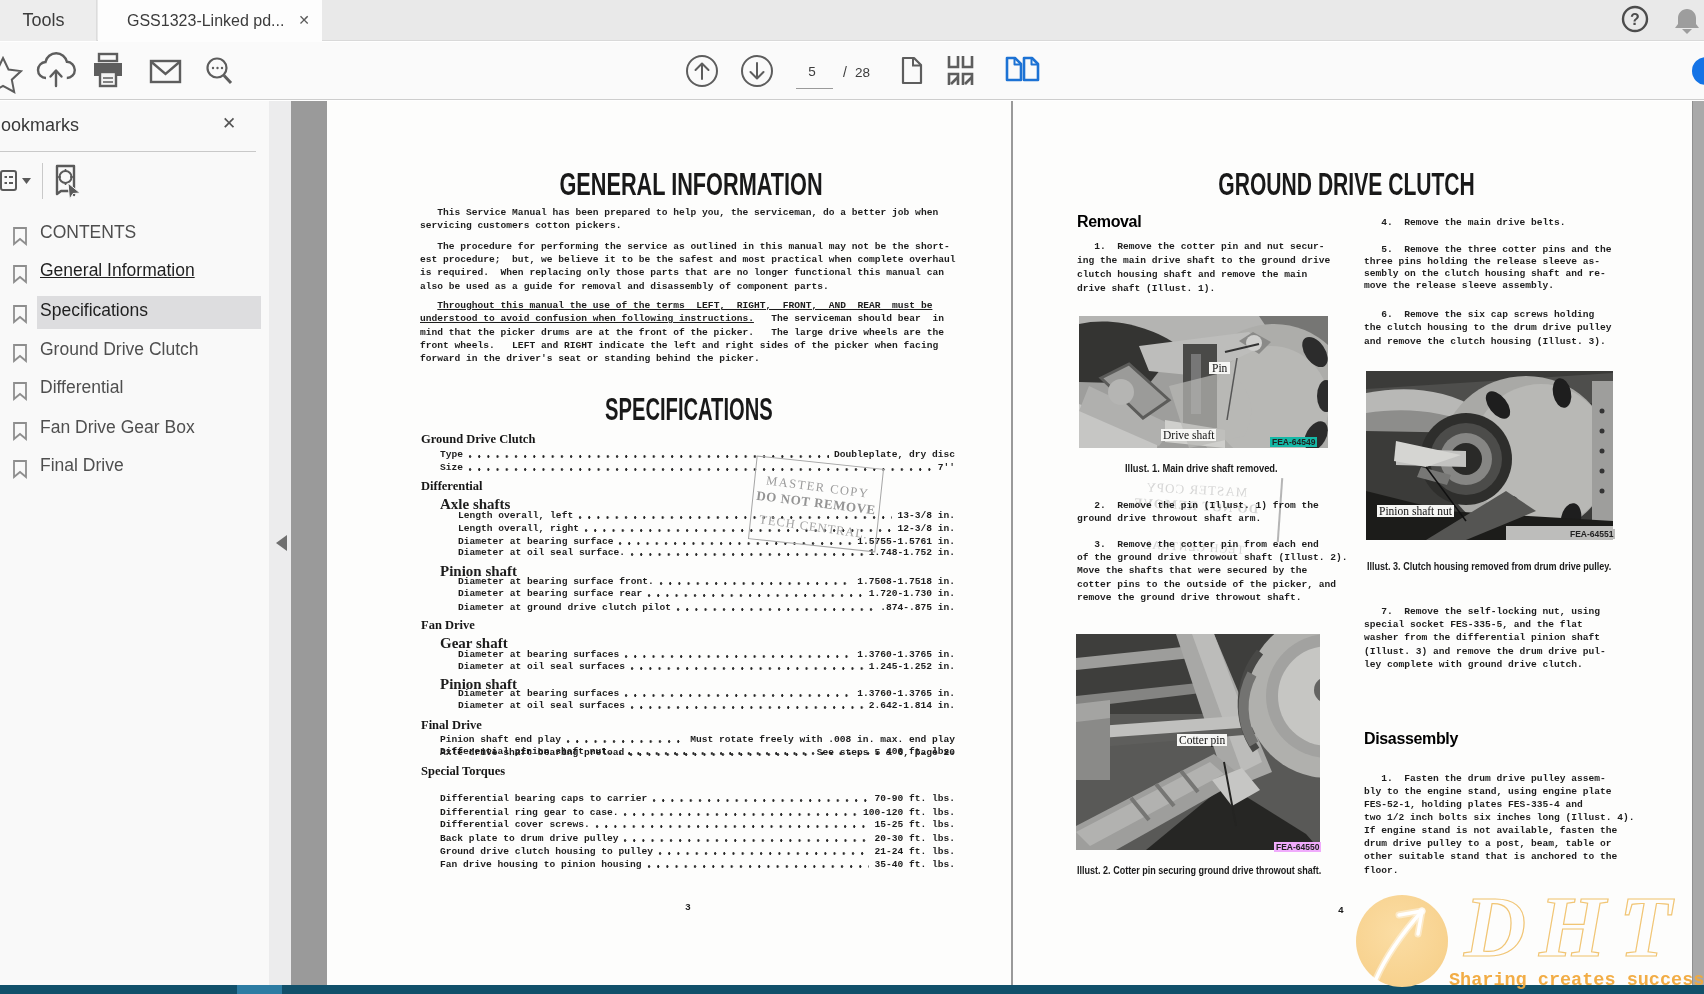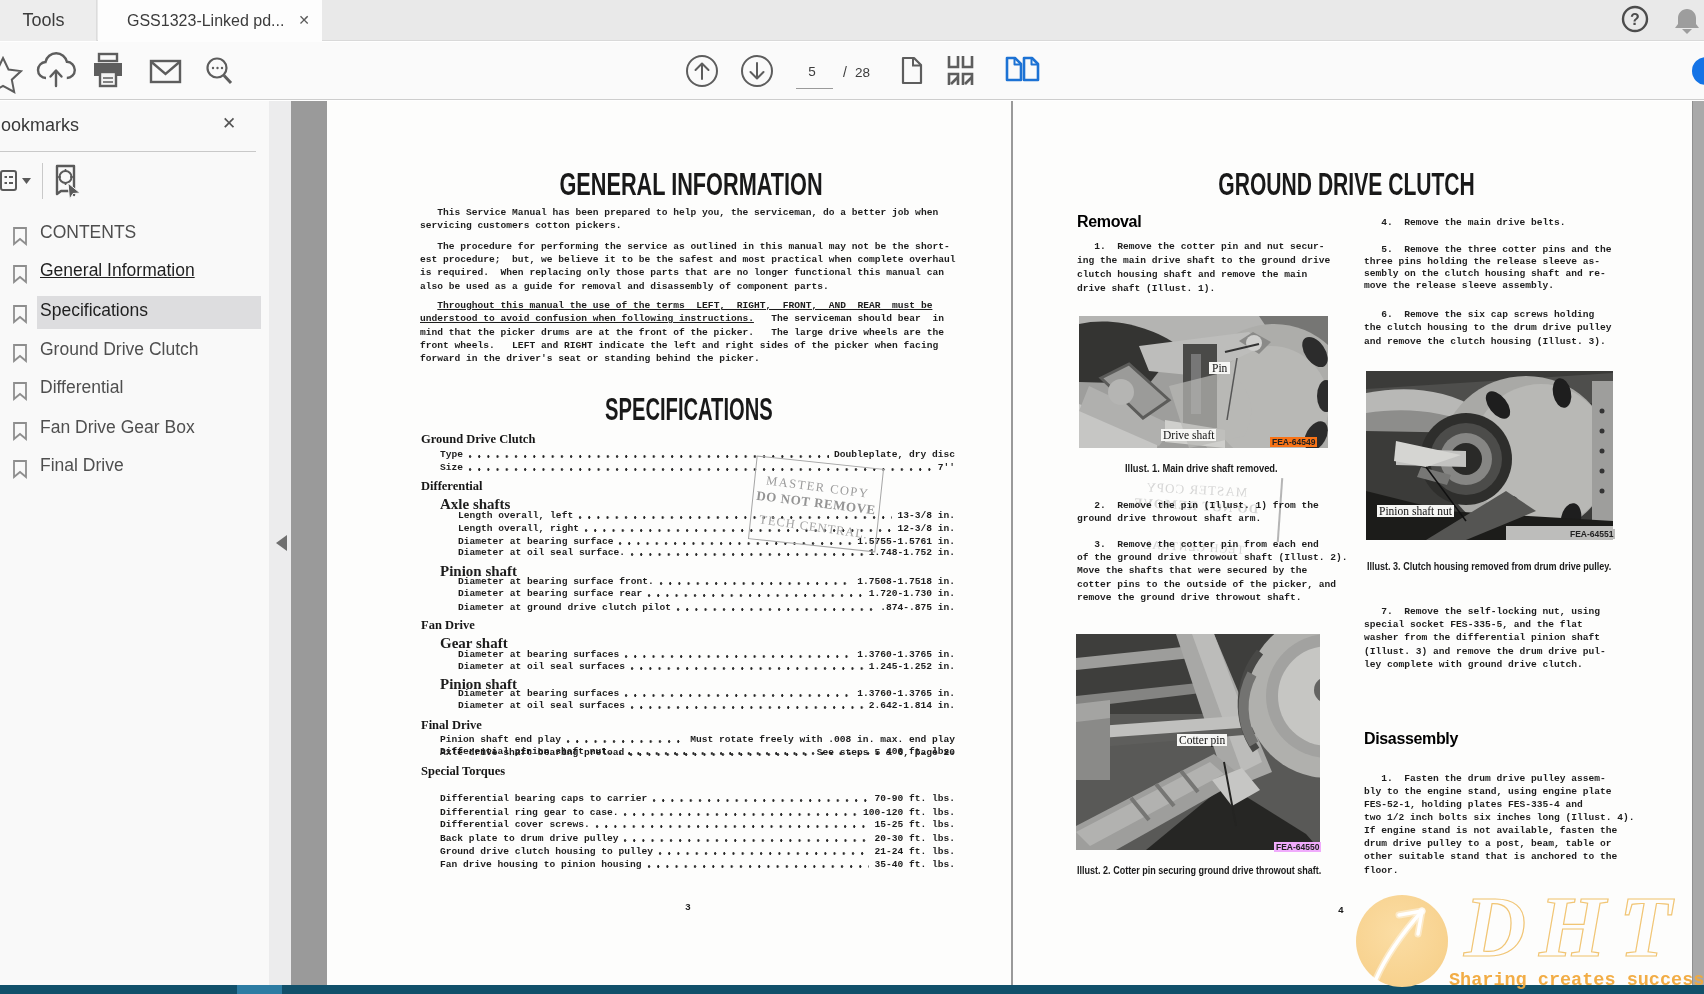--- a/index.html
+++ b/index.html
@@ -22,21 +22,21 @@
 .bigt>span{display:inline-block;font-size:31px;letter-spacing:0px;transform-origin:50% 50%}
 .par{position:absolute;font-family:"Liberation Mono",monospace;font-weight:bold;font-size:9.6px;line-height:13.35px;color:#1d1d1d;white-space:pre}
 .sh{position:absolute;font-family:"Liberation Serif",serif;font-weight:bold;color:#161616;white-space:pre;font-size:12.5px}
 .sh2{position:absolute;font-family:Liberation Serif, serif;font-weight:bold;color:#1d1d1d;white-space:pre;font-size:15px}
 .sr{position:absolute;display:flex;align-items:baseline;font-family:"Liberation Mono",monospace;font-weight:bold;font-size:9.6px;color:#1d1d1d;white-space:pre;height:12px}
 .sr .d{flex:1;align-self:stretch;margin:0 5px;background-image:radial-gradient(circle at 2px 7.5px,#252525 1.05px,rgba(0,0,0,0) 1.35px);background-repeat:repeat-x;background-size:9.2px 12px}
 .cap{position:absolute;font-weight:bold;font-size:10.5px;color:#1b1b1b;white-space:nowrap}
 .cap>span{display:inline-block;transform-origin:0 50%}
 .rh{position:absolute;font-weight:bold;font-size:16px;color:#000000;letter-spacing:-0.35px}
 .lab{position:absolute;background:#f6f6f4;color:#111;font-family:"Liberation Serif",serif;white-space:nowrap;z-index:5}
-.fea{position:absolute;background:#f97316;color:#222;font-weight:bold;font-size:8.5px;white-space:nowrap;z-index:5;padding:0 2px}
+.fea{position:absolute;background:#14b8a6;color:#222;font-weight:bold;font-size:8.5px;white-space:nowrap;z-index:5;padding:0 2px}
 svg{display:block}
 </style></head>
 <body>
 <div class="a" id="tabbar"></div>
 <div class="a" id="tabtools">Tools</div>
 <div class="a" id="tabdoc">GSS1323-Linked pd...<span class="x">✕</span></div>
 <svg class="a" style="left:1620px;top:5px" width="80" height="32" viewBox="0 0 80 32">
   <circle cx="15" cy="14" r="12" fill="none" stroke="#4c4c4c" stroke-width="2.4"></circle>
   <text x="15" y="19.5" font-size="16" font-weight="bold" fill="#4c4c4c" text-anchor="middle" font-family="Liberation Sans">?</text>
   <path d="M67 4 c-5 0 -9 4 -9 9 v6 l-3 4 h24 l-3 -4 v-6 c0 -5 -4 -9 -9 -9 z" fill="#9d9d9d"></path>

